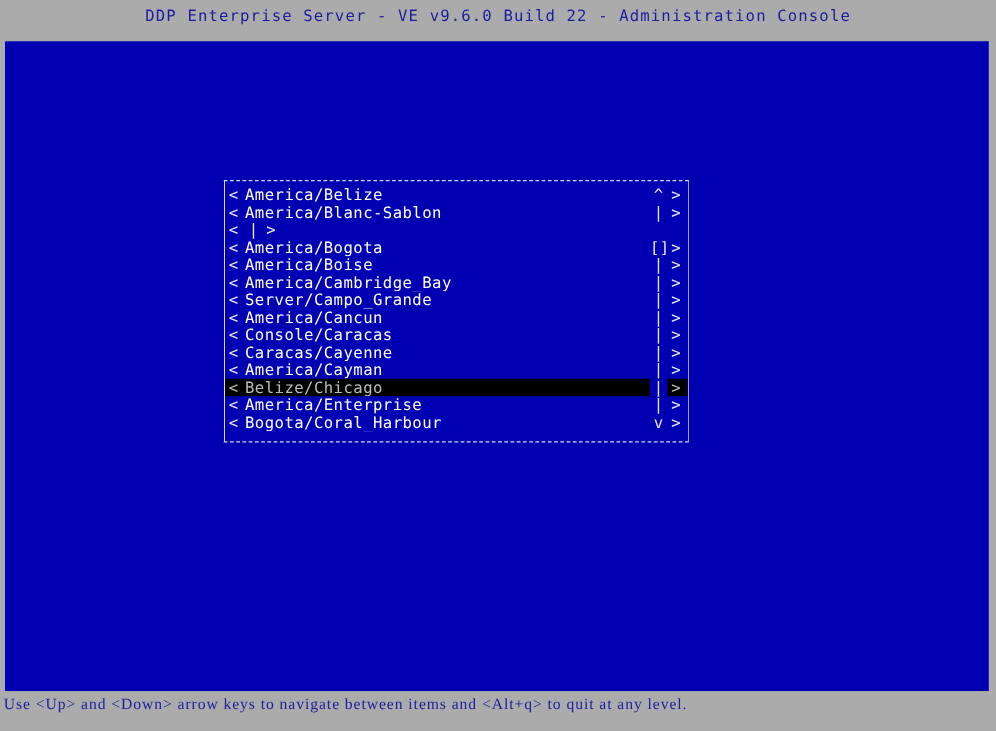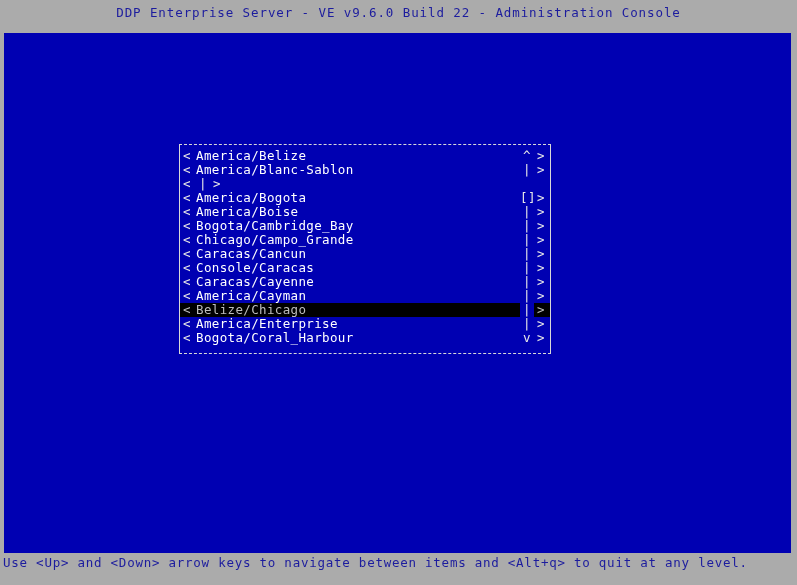--- a/index.html
+++ b/index.html
@@ -123,20 +123,21 @@
   }
 
   
   #statusbar {
     position: absolute;
     left: 0;
     top: 553px;
     width: 797px;
     height: 32px;
     background: #ababab;
+    font-family: Liberation Serif, serif;
   }
   #statusbar-text {
     position: absolute;
     left: 3px;
     top: 3px;
     color: #1c1c9e;
     font-size: 12.5px;
     letter-spacing: 0.75px;
     white-space: pre;
     line-height: 14px;
@@ -153,23 +154,23 @@
 
   <div id="screen">
 
     <div id="menu-dialog">
 
     <div class="menu-row"><span class="lbracket">&lt;</span><span class="label">America/Belize</span><span class="scrollmark">^</span><span class="rbracket">&gt;</span></div>
         <div class="menu-row"><span class="lbracket">&lt;</span><span class="label">America/Blanc-Sablon</span><span class="scrollmark">|</span><span class="rbracket">&gt;</span></div>
         <div class="menu-row"><span class="lbracket">&lt;</span><span class="scrollmark">|</span><span class="rbracket">&gt;</span></div>
         <div class="menu-row"><span class="lbracket">&lt;</span><span class="label">America/Bogota</span><span class="scrollmark">[]</span><span class="rbracket">&gt;</span></div>
         <div class="menu-row"><span class="lbracket">&lt;</span><span class="label">America/Boise</span><span class="scrollmark">|</span><span class="rbracket">&gt;</span></div>
-        <div class="menu-row"><span class="lbracket">&lt;</span><span class="label">Bogota/Cambridge_Bay</span><span class="scrollmark">|</span><span class="rbracket">&gt;</span></div>
-        <div class="menu-row"><span class="lbracket">&lt;</span><span class="label">Chicago/Campo_Grande</span><span class="scrollmark">|</span><span class="rbracket">&gt;</span></div>
-        <div class="menu-row"><span class="lbracket">&lt;</span><span class="label">Caracas/Cancun</span><span class="scrollmark">|</span><span class="rbracket">&gt;</span></div>
+        <div class="menu-row"><span class="lbracket">&lt;</span><span class="label">America/Cambridge_Bay</span><span class="scrollmark">|</span><span class="rbracket">&gt;</span></div>
+        <div class="menu-row"><span class="lbracket">&lt;</span><span class="label">Server/Campo_Grande</span><span class="scrollmark">|</span><span class="rbracket">&gt;</span></div>
+        <div class="menu-row"><span class="lbracket">&lt;</span><span class="label">America/Cancun</span><span class="scrollmark">|</span><span class="rbracket">&gt;</span></div>
         <div class="menu-row"><span class="lbracket">&lt;</span><span class="label">Console/Caracas</span><span class="scrollmark">|</span><span class="rbracket">&gt;</span></div>
         <div class="menu-row"><span class="lbracket">&lt;</span><span class="label">Caracas/Cayenne</span><span class="scrollmark">|</span><span class="rbracket">&gt;</span></div>
         <div class="menu-row"><span class="lbracket">&lt;</span><span class="label">America/Cayman</span><span class="scrollmark">|</span><span class="rbracket">&gt;</span></div>
         <div class="menu-row selected"><span class="lbracket">&lt;</span><span class="label">Belize/Chicago</span><span class="scrollmark">|</span><span class="rbracket">&gt;</span></div>
         <div class="menu-row"><span class="lbracket">&lt;</span><span class="label">America/Enterprise</span><span class="scrollmark">|</span><span class="rbracket">&gt;</span></div>
         <div class="menu-row"><span class="lbracket">&lt;</span><span class="label">Bogota/Coral_Harbour</span><span class="scrollmark">v</span><span class="rbracket">&gt;</span></div>
       </div>
 
   </div>
 

